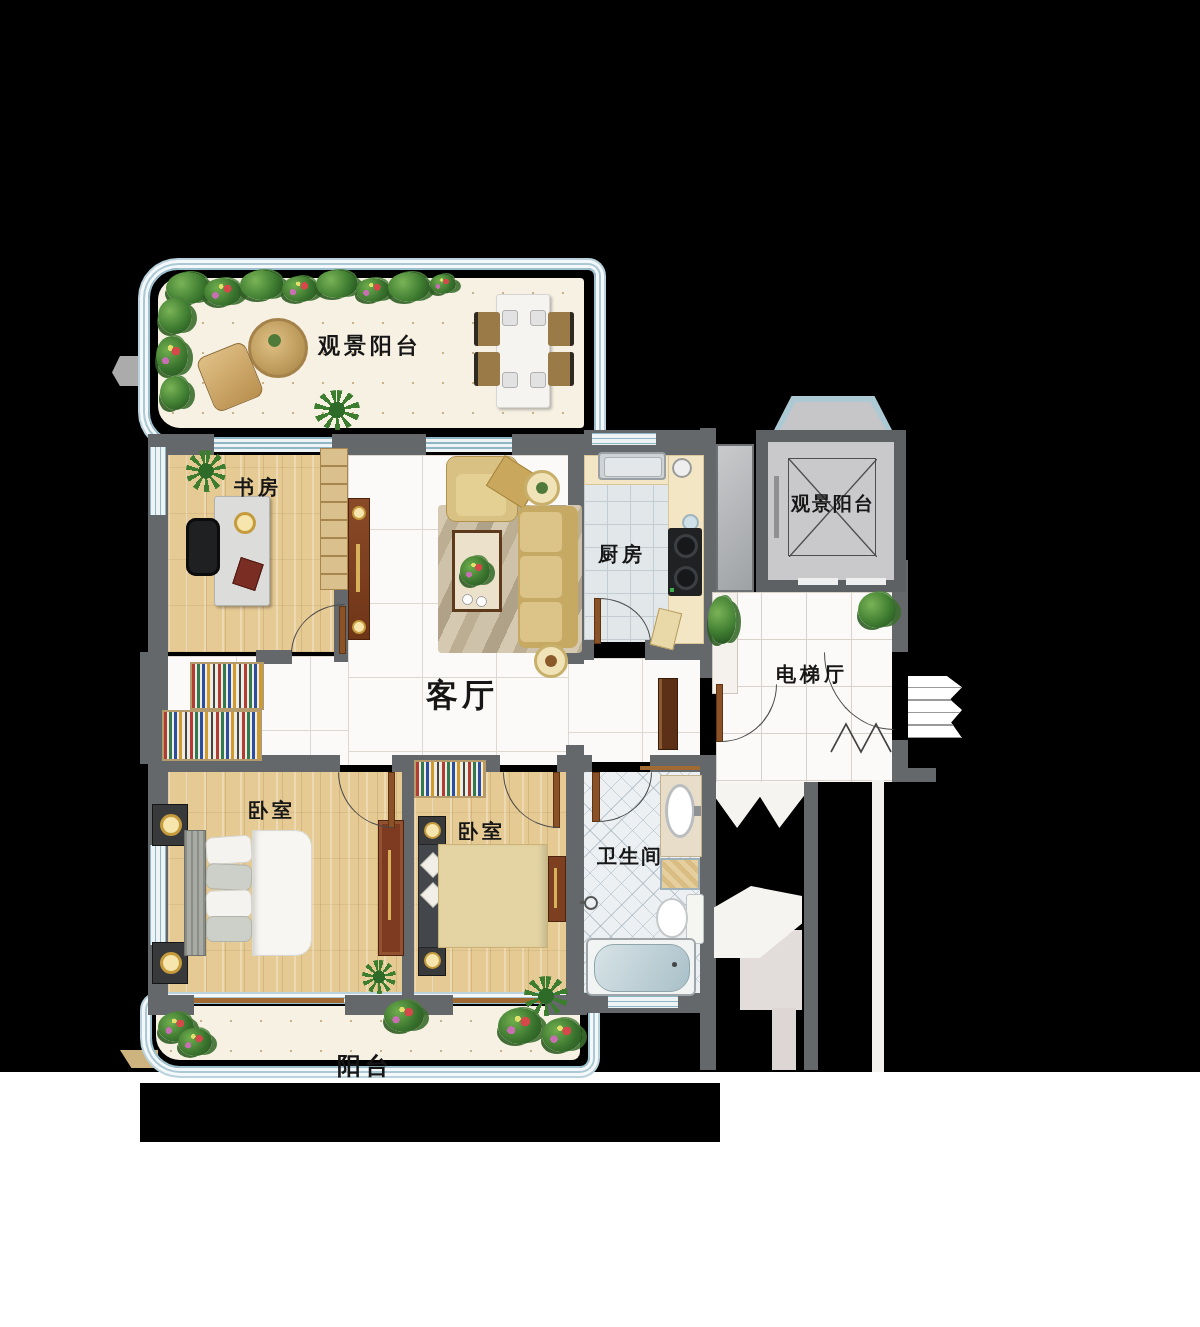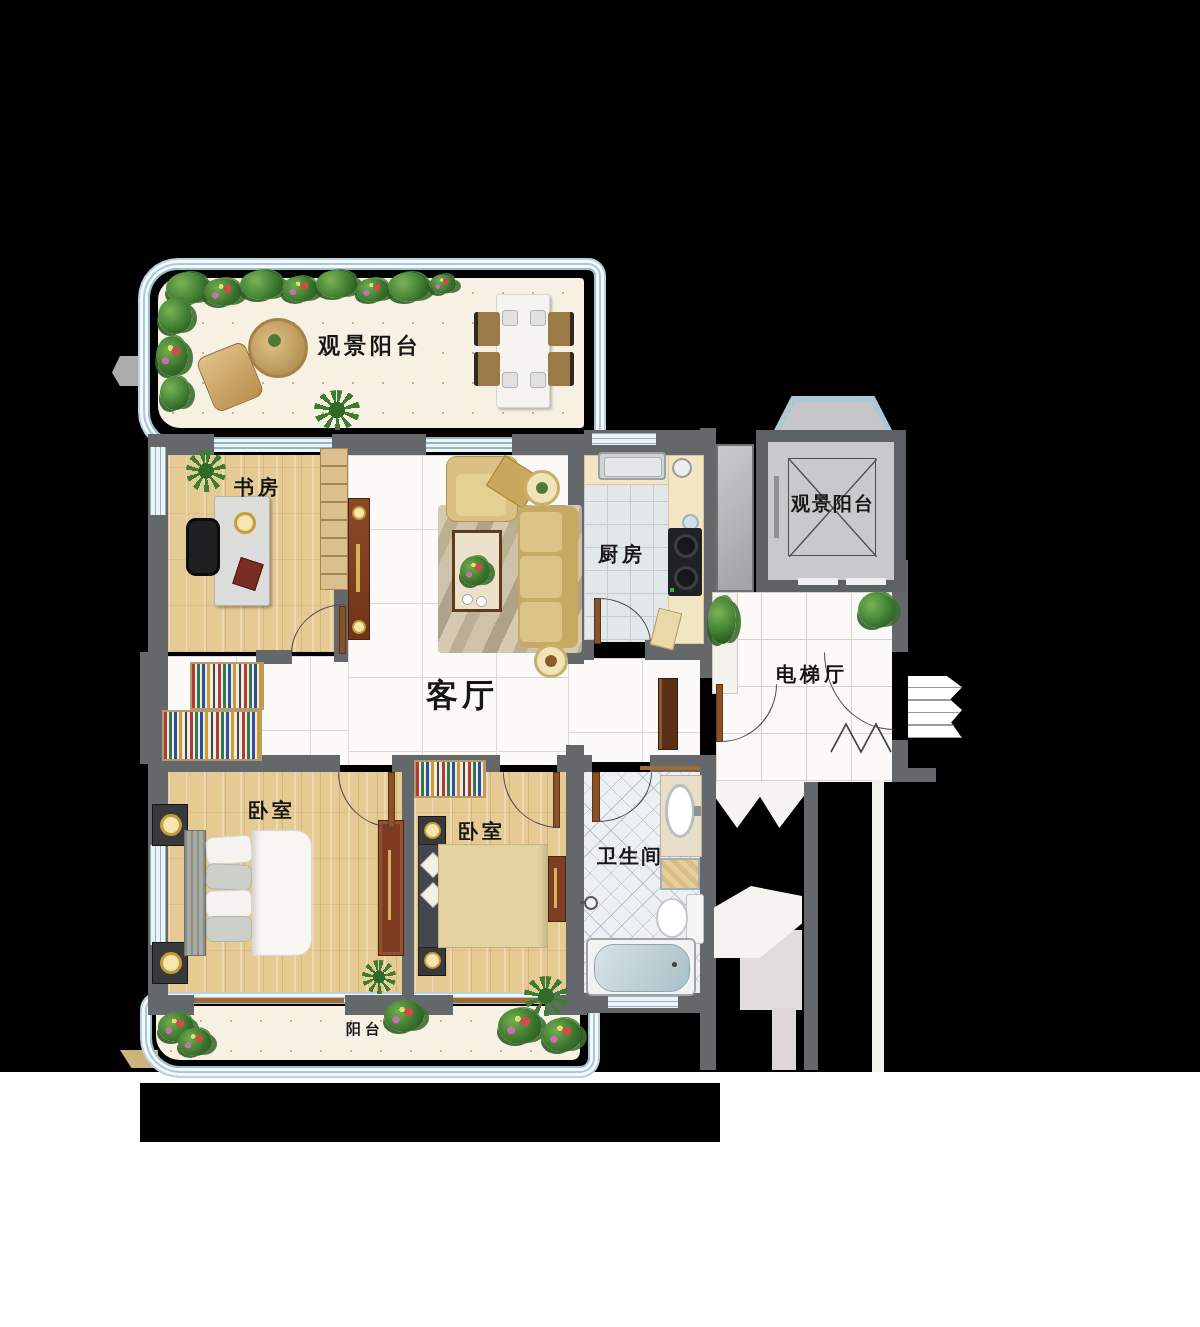--- a/index.html
+++ b/index.html
@@ -284,15 +284,15 @@
 
   <div class="lbl" style="left:280px;top:333px;width:180px;font-size:22px;">观景阳台</div>
   <div class="lbl" style="left:198px;top:475px;width:120px;font-size:20px;">书房</div>
   <div class="lbl" style="left:382px;top:676px;width:160px;font-size:32px;">客厅</div>
   <div class="lbl" style="left:562px;top:542px;width:120px;font-size:20px;">厨房</div>
   <div class="lbl" style="left:753px;top:493px;width:160px;font-size:19px;letter-spacing:2px;">观景阳台</div>
   <div class="lbl" style="left:732px;top:662px;width:160px;font-size:20px;">电梯厅</div>
   <div class="lbl" style="left:192px;top:798px;width:160px;font-size:20px;">卧室</div>
   <div class="lbl" style="left:402px;top:819px;width:160px;font-size:20px;">卧室</div>
   <div class="lbl" style="left:550px;top:844px;width:160px;font-size:20px;letter-spacing:2px;">卫生间</div>
-  <div class="lbl" style="left:285px;top:1020px;width:160px;font-size:15px;">阳台</div>
+  <div class="lbl" style="left:285px;top:1052px;width:160px;font-size:24px;">阳台</div>
 
 </div>
 
 </body></html>

